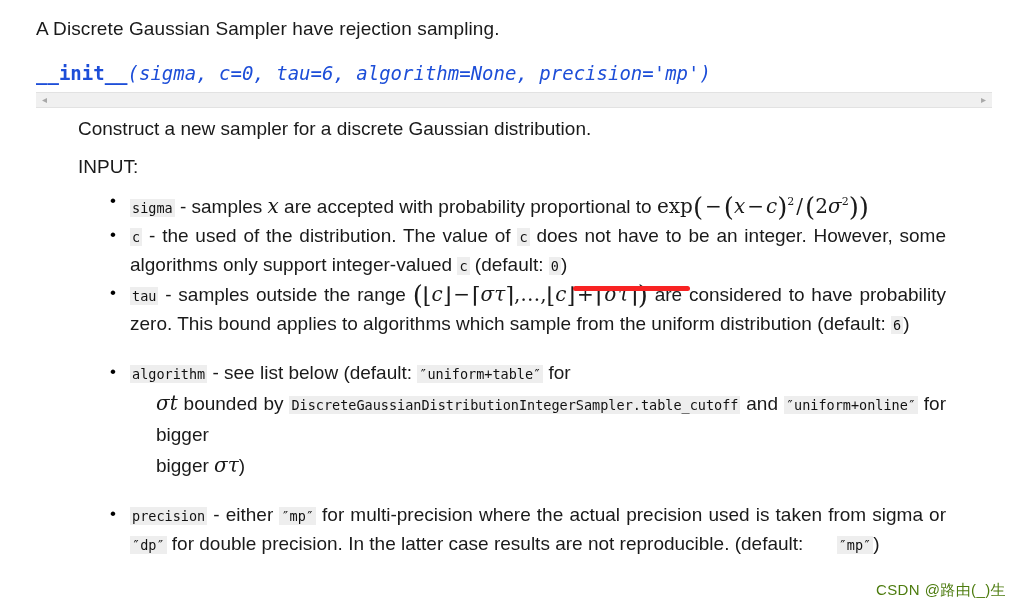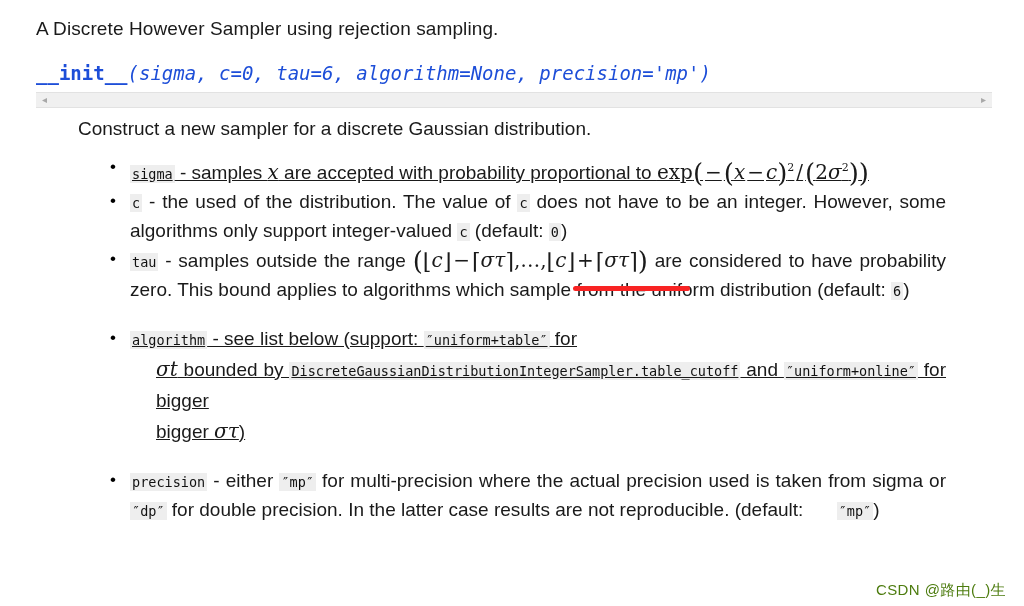--- a/index.html
+++ b/index.html
@@ -116,21 +116,21 @@
   ul.bullets > li::before {
     content: "\2022";
     position: absolute;
     left: 2px;
     top: -1px;
     font-size: 17px;
     color: #000;
   }
   li .lastline { text-align: left; padding-left: 28px; }
 
-  .nojust { text-align: left; text-decoration: underline; }
+  .nojust { text-align: left; }
 
   
   code, .code {
     font-family: "DejaVu Sans Mono", "Liberation Mono", monospace;
     font-size: 13.5px;
     background: #eeeeee;
     color: #111111;
     padding: 1px 2px;
     white-space: nowrap;
   }
@@ -187,53 +187,54 @@
     color: #4d7c0f;
     letter-spacing: 0.4px;
     user-select: none;
   }
 </style>
 </head>
 <body>
 
 <div class="page">
 
-  <div class="intro">A Discrete However Sampler using rejection sampling.</div>
+  <div class="intro">A Discrete Gaussian Sampler have rejection sampling.</div>
 
   <div class="signature-block">
     <div class="signature"><span class="sig-name">__init__</span><span class="sig-args">(sigma, c=0, tau=6, algorithm=None, precision='mp')</span></div>
   </div>
 
   <div class="hscroll">
     <span class="hscroll-arrow">◂</span>
     <span class="hscroll-thumb"></span>
     <span class="hscroll-arrow">▸</span>
   </div>
 
   <div class="body">
 
     <div class="para">Construct a new sampler for a discrete Gaussian distribution.</div>
 
+    <div class="para tight">INPUT:</div>
 
     <ul class="bullets">
 
       <li class="nojust">
         <code>sigma</code><span> - samples </span><span class="math">x</span><span> are accepted with probability proportional to </span><span class="math"><span class="up">exp</span><span class="bigparen">(</span><span class="op">−</span><span class="bigparen">(</span>x<span class="op">−</span>c<span class="bigparen">)</span><sup>2</sup><span class="op">/</span><span class="bigparen">(</span><span class="up">2</span>σ<sup>2</sup><span class="bigparen">)</span><span class="bigparen">)</span></span>
       </li>
 
       <li>
         <code>c</code><span> - the used of the distribution. The value of </span><code>c</code><span> does not have to be an integer. However, some algorithms only support integer-valued </span><code>c</code><span> (default: </span><code>0</code><span>)</span>
       </li>
 
       <li>
         <code>tau</code><span> - samples outside the range </span><span class="math"><span class="bigparen">(</span><span class="brk">⌊</span>c<span class="brk">⌋</span><span class="op">−</span><span class="brk">⌈</span>στ<span class="brk">⌉</span><span class="up">,…,</span><span class="brk">⌊</span>c<span class="brk">⌋</span><span class="op">+</span><span class="brk">⌈</span>στ<span class="brk">⌉</span><span class="bigparen">)</span></span><span> are considered to have probability zero. This bound applies to algorithms which sample from the uniform distribution (default: </span><code>6</code><span>)</span>
       </li>
 
       <li class="spaced nojust">
-        <code>algorithm</code><span> - see list below (support: </span><code>″uniform+table″</code><span> for </span>
+        <code>algorithm</code><span> - see list below (default: </span><code>″uniform+table″</code><span> for </span>
         <div class="indent-line"><span class="math">σt</span><span> bounded by </span><code>DiscreteGaussianDistributionIntegerSampler.table_cutoff</code><span> and </span><code>″uniform+online″</code><span> for bigger </span></div>
         <div class="indent-line"><span>bigger </span><span class="math">στ</span><span>)</span></div>
       </li>
 
       <li class="spaced">
         <code>precision</code><span> - either </span><code>″mp″</code><span> for multi-precision where the actual precision used is taken from sigma or </span><code>″dp″</code><span> for double precision. In the latter case results are not reproducible. (default: </span><span class="lastline"><code>″mp″</code><span>)</span></span>
       </li>
 
     </ul>
   </div>

